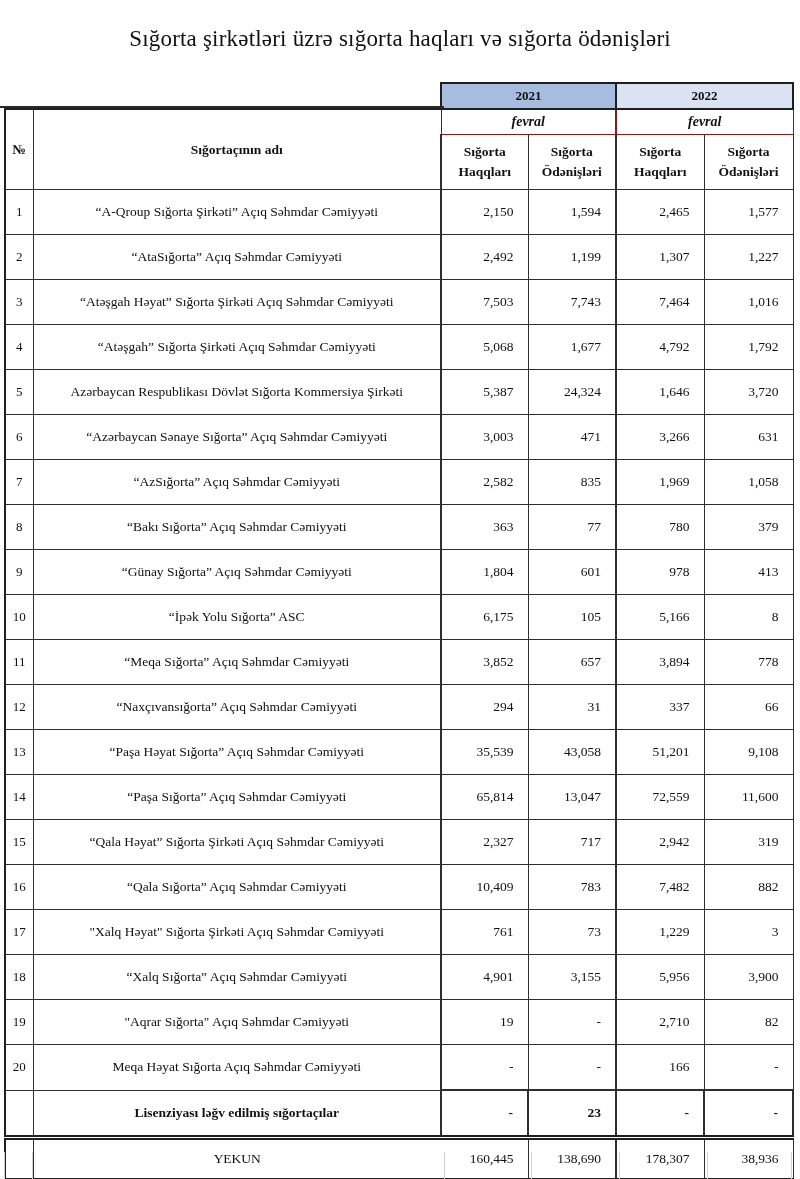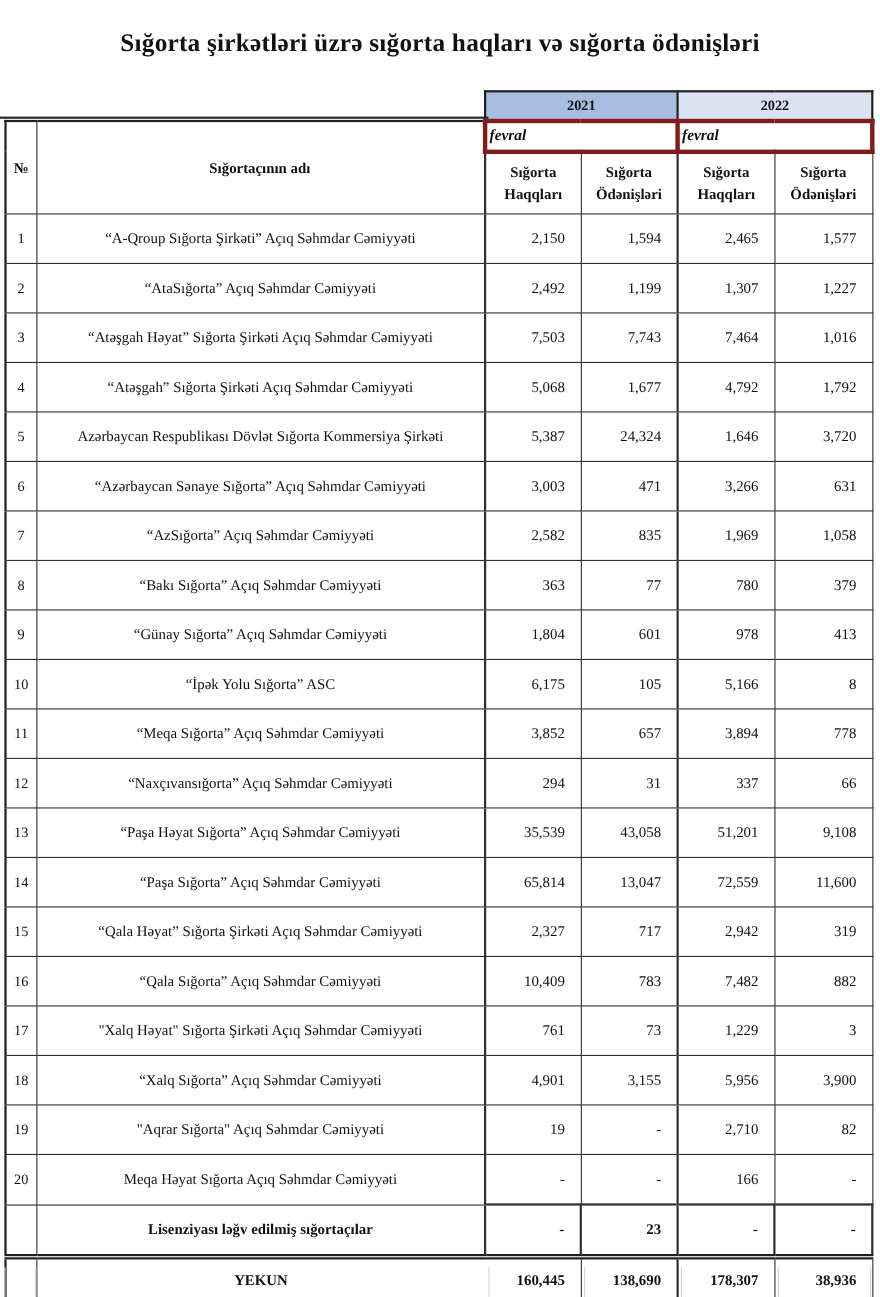--- a/index.html
+++ b/index.html
@@ -8,21 +8,21 @@
     position:relative;
     width:800px;height:1179px;
     background:#ffffff;
     overflow:hidden;
     font-family:"Liberation Serif","DejaVu Serif",serif;
     color:#111;
   }
   .title{
     position:absolute;top:26px;left:0;width:800px;
     text-align:center;
-    font-size:23px;font-weight:bold;
+    font-size:23px;font-weight:normal;
     letter-spacing:.2px;
     margin:0;
   }
   table.tbl{
     position:absolute;left:4px;top:82px;
     width:788px;
     border-collapse:collapse;
     table-layout:fixed;
     font-size:13.5px;
   }
@@ -34,22 +34,22 @@
   }
   
   td.spacer{border:none;background:transparent;}
   th.year{
     height:24px;
     border:2px solid #1f1f1f;
     font-size:13px;font-weight:bold;text-align:center;margin-left:12px;
   }
   th.fevral{
     height:24px;
-    border:4px solid #7f1d1d;
-    font-style:italic;font-weight:bold;font-size:14px;text-align:left;
+    border:1px solid #7f1d1d;
+    font-style:italic;font-weight:bold;font-size:14px;text-align:center;
     background:#fff;
   }
   th.corner{
     border-top:2.5px solid #1f1f1f;
     font-weight:bold;text-align:center;font-size:13.5px;
     background:#fff;
   }
   th.corner.first{border-left:2px solid #1f1f1f;}
   th.colhead{
     height:54px;
@@ -63,21 +63,21 @@
   td.no{text-align:center;border-left:2px solid #1f1f1f;font-size:13px;}
   td.name{text-align:center;}
   td.val{text-align:right;padding-right:14px;}
   .bL2{border-left-width:2px !important;}
   .bL3{border-left-width:2.5px !important;}
   .bR2{border-right-width:2px !important;}
   tr.special td{font-weight:bold;}
   tr.special td.val{border-top-width:2px;border-bottom-width:2px;border-left-width:2px;border-right-width:2px;}
   tr.special td.val.bL3{border-left-width:2.5px;}
   tr.total td{
-    font-weight:bold;height:38px;
+    font-weight:normal;height:38px;
     border-top:5px double #1f1f1f;
     border-bottom:2.5px solid #1f1f1f;
     margin-top:46px;
   }
   tr.total td.no{border-left:2px solid #1f1f1f;}
   tr.total td.name{border-right:none;}
   tr.total td.val.merged{border-left:none;}
   
   .top-line-ext{position:absolute;left:0;top:106px;width:444px;height:2px;background:#2a2a2a;}
   .ghost{position:absolute;width:1px;background:#d2d2d2;top:1152px;height:27px;}

